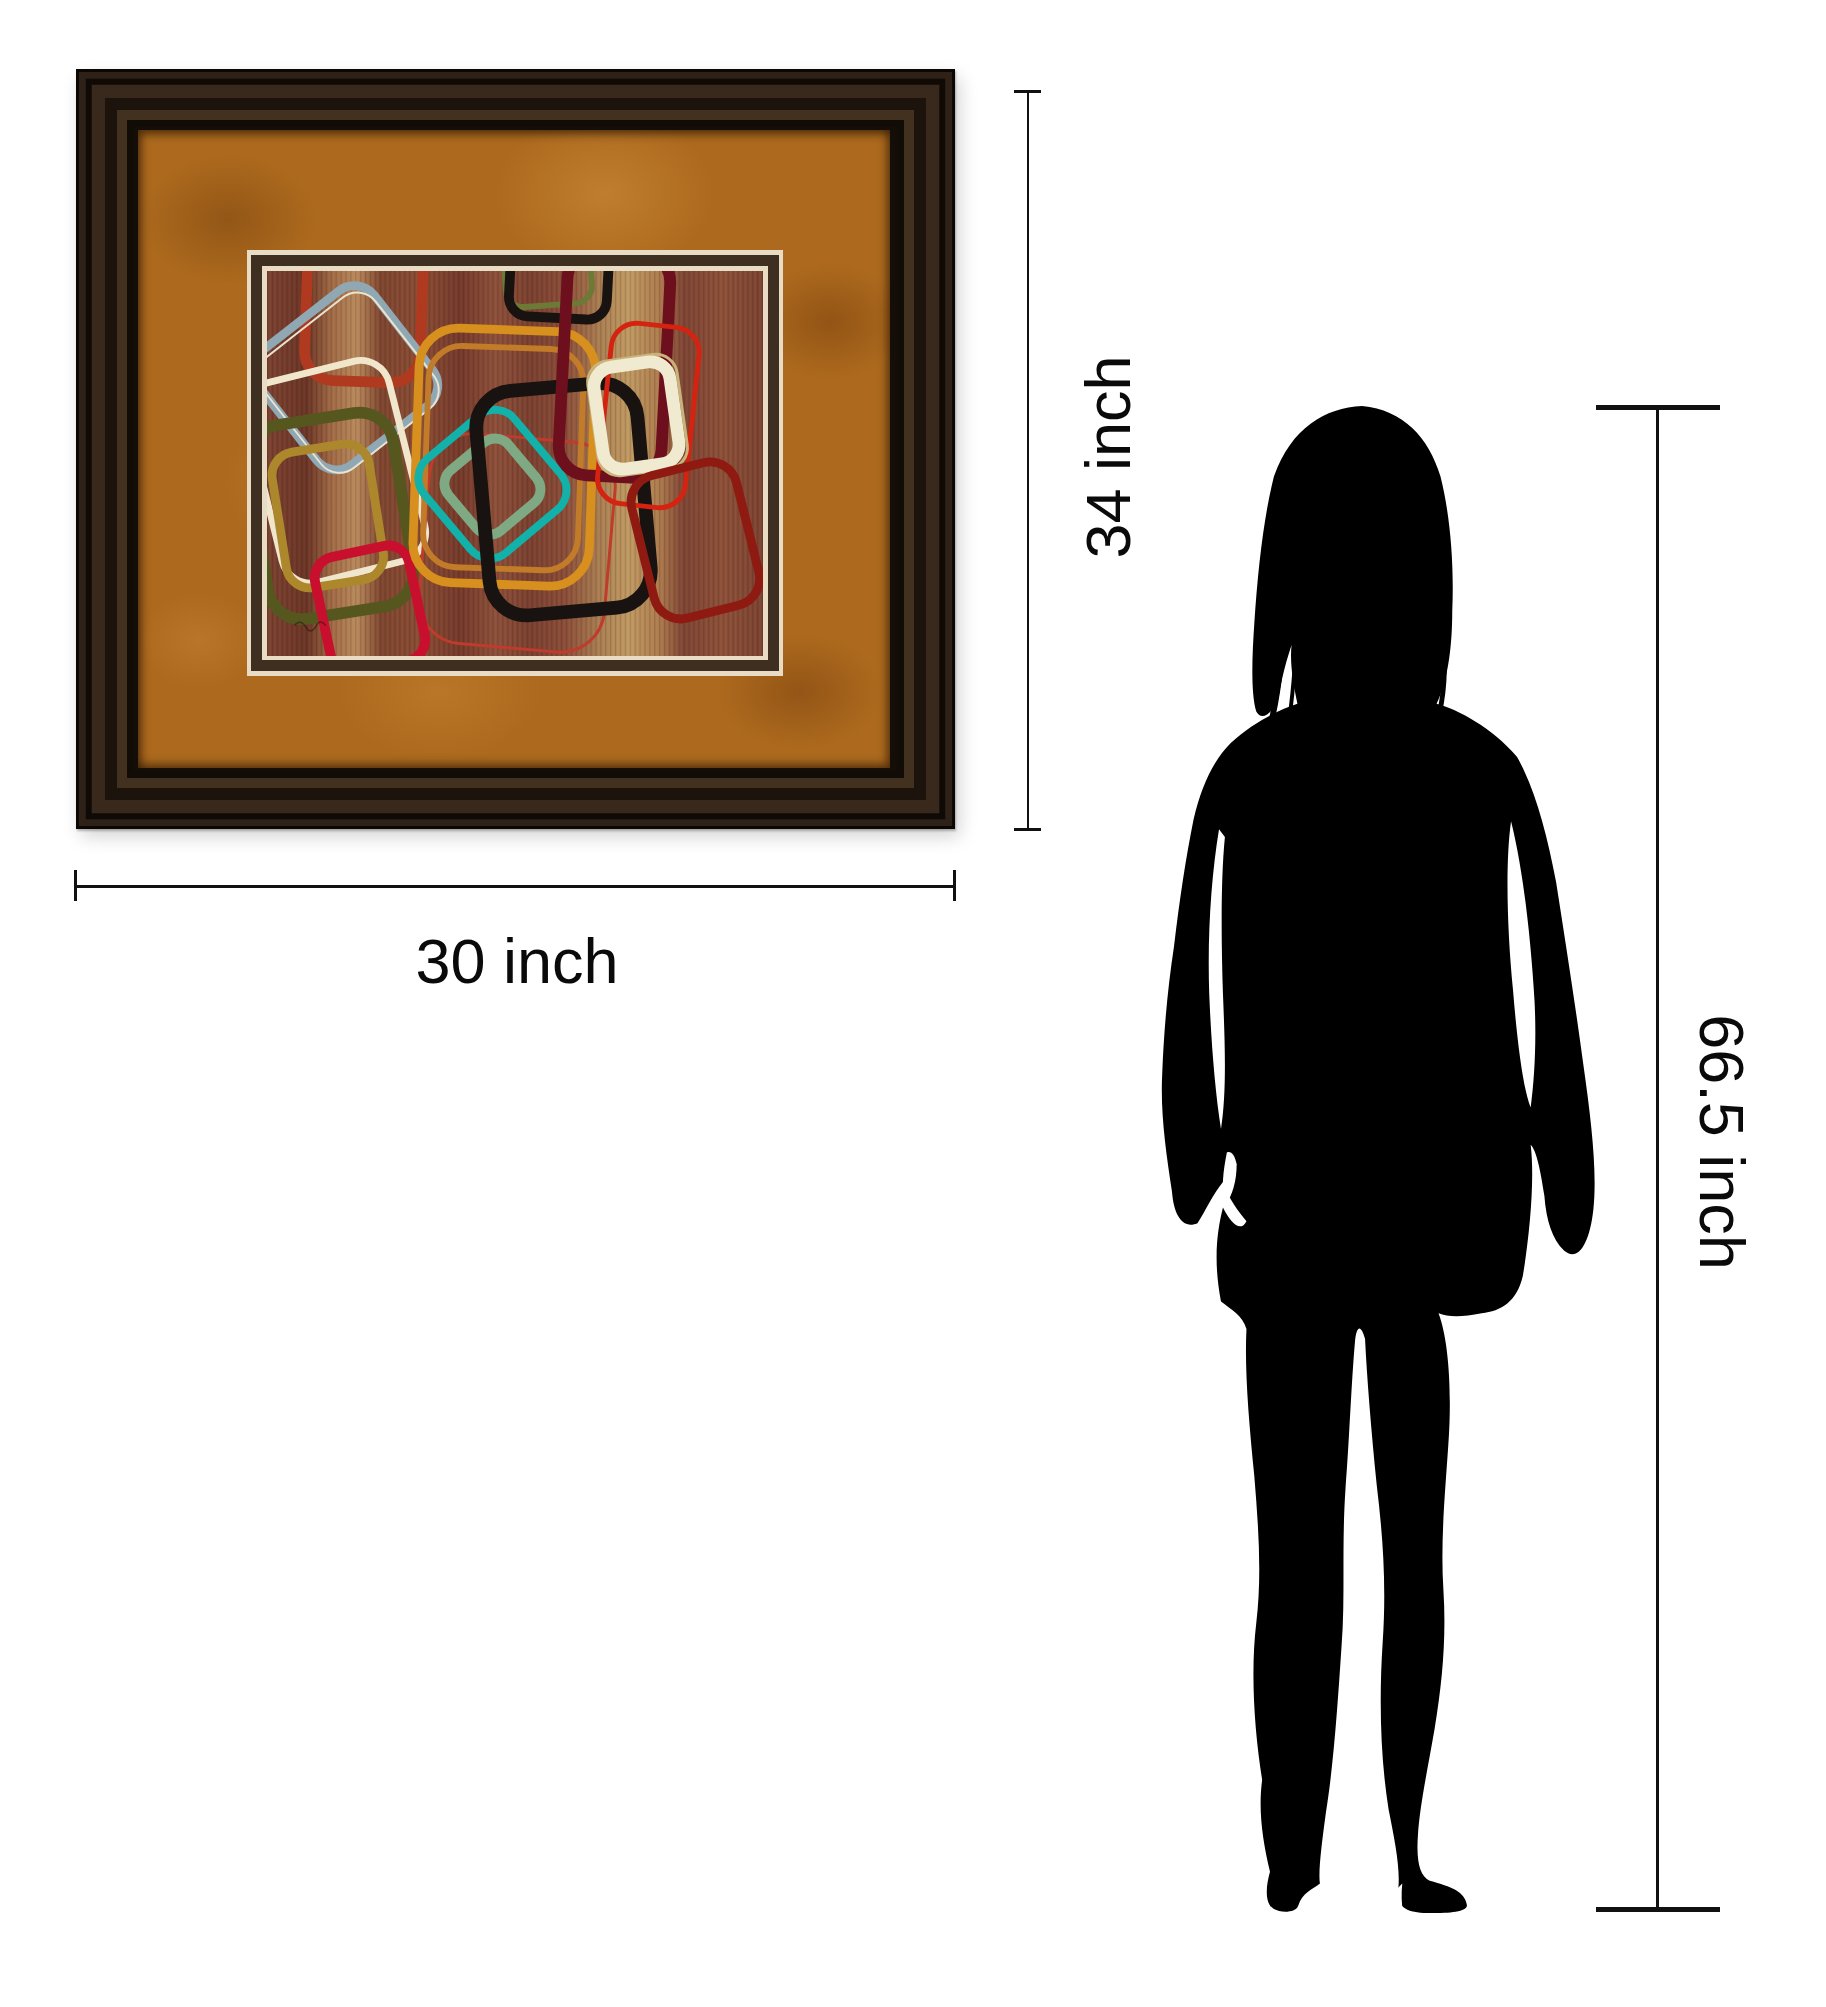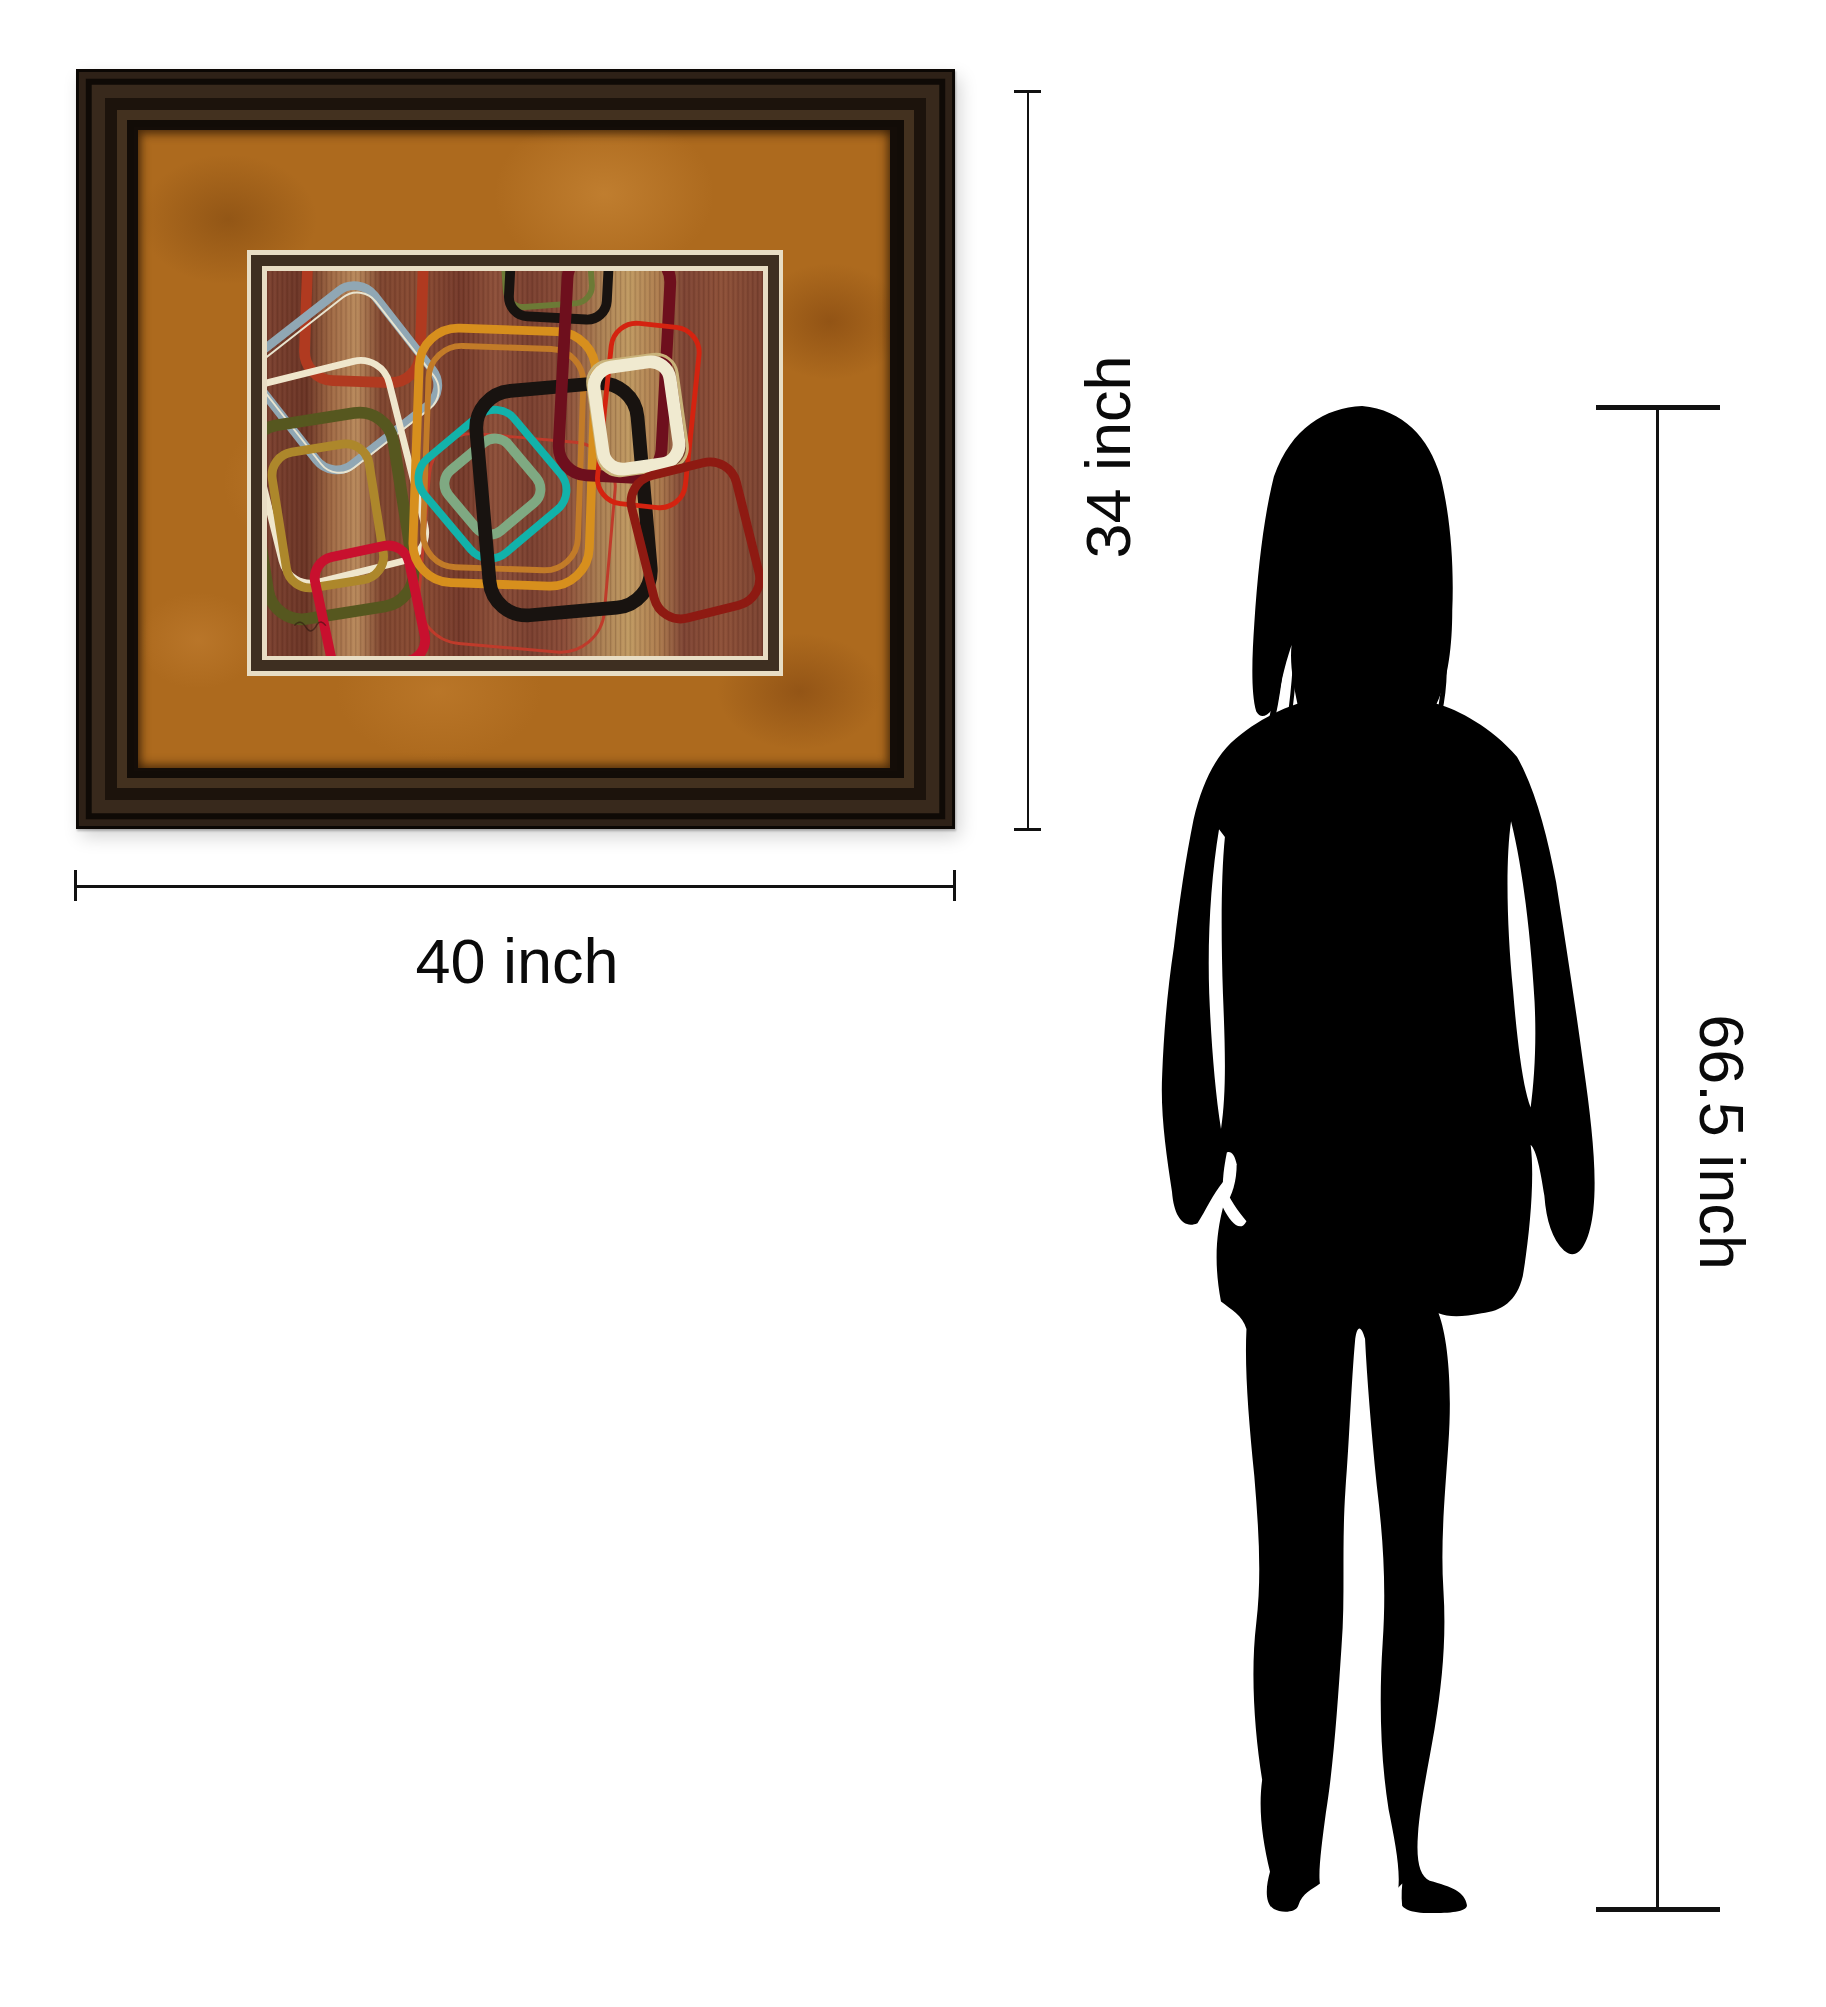--- a/index.html
+++ b/index.html
@@ -135,21 +135,21 @@
 </div>
 
 <div class="dim vline34"></div>
 <div class="dim tick34a"></div>
 <div class="dim tick34b"></div>
 <div class="dim-label label34">34 inch</div>
 
 <div class="dim hline40"></div>
 <div class="dim tick40a"></div>
 <div class="dim tick40b"></div>
-<div class="dim-label label40">40 inch</div>
+<div class="dim-label label40">30 inch</div>
 
 <div class="dim vline66"></div>
 <div class="dim tick66a"></div>
 <div class="dim tick66b"></div>
 <div class="dim-label label66">66.5 inch</div>
 
 <div class="person">
   <svg viewBox="0 0 510 1545">
     <g id="sil" fill="#000000">
       <path d="

